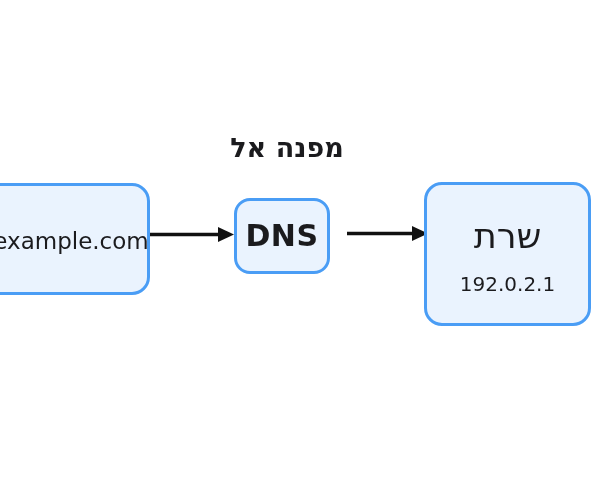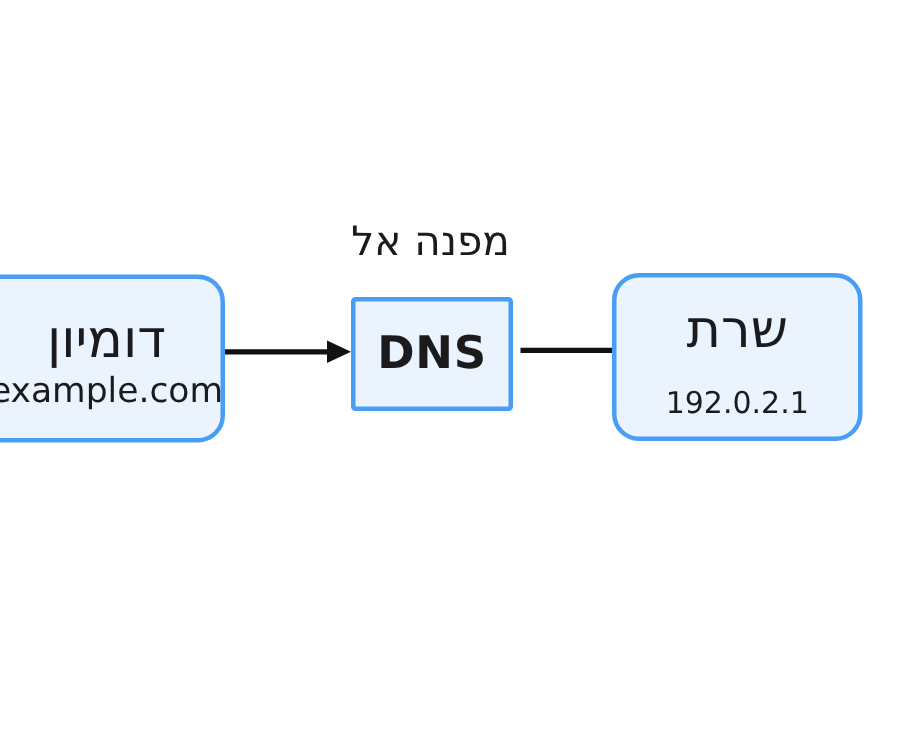--- a/index.html
+++ b/index.html
@@ -38,29 +38,29 @@
     left: -22px;
     top: 183px;
     width: 172px;
     height: 112px;
     padding-left: 14px; 
     padding-top: 4px;
   }
   .node-dns {
     left: 234px;
     top: 198px;
-    width: 108px;
+    width: 96px;
     height: 76px;
-    border-radius: 3px;
+    border-radius: 16px;
   }
   .node-server {
-    left: 408px;
+    left: 424px;
     top: 182px;
     width: 167px;
-    height: 112px;
+    height: 144px;
     padding-top: 4px;
   }
 
   .node-label {
     font-size: 35px;
     line-height: 1.12;
     font-weight: 500;
     white-space: nowrap;
   }
   .node-dns .node-label {
@@ -75,24 +75,24 @@
     white-space: nowrap;
   }
   .node-server .node-sublabel {
     font-size: 20px;
     margin-top: 16px;
   }
 
   .edge-label {
     position: absolute;
     left: 287px;
-    top: 146px;
+    top: 132px;
     transform: translateX(-50%);
     font-size: 27px;
-    font-weight: 400;
+    font-weight: 700;
     line-height: 1.15;
     color: var(--label-text);
     white-space: nowrap;
   }
 
   .arrow-svg {
     position: absolute;
     overflow: visible;
   }
   .arrow-svg line { stroke: var(--arrow); stroke-width: 3.5; }
@@ -102,21 +102,20 @@
   .arrow-2 { left: 344px; top: 223px; }
 </style>
 </head>
 <body>
 
 <div class="canvas">
 
   <div class="edge-label" dir="rtl">מפנה אל</div>
 
   <div class="node node-domain">
-    <div class="node-label" dir="rtl">דומיון</div>
     <div class="node-sublabel" dir="ltr">example.com</div>
   </div>
 
   <svg class="arrow-svg arrow-1" width="90" height="21" xmlns="http://www.w3.org/2000/svg" aria-hidden="true">
     <line x1="2" y1="10.5" x2="71" y2="10.5"></line>
     <polygon points="70,3 86,10.5 70,18"></polygon>
   </svg>
 
   <div class="node node-dns">
     <div class="node-label" dir="ltr">DNS</div>

